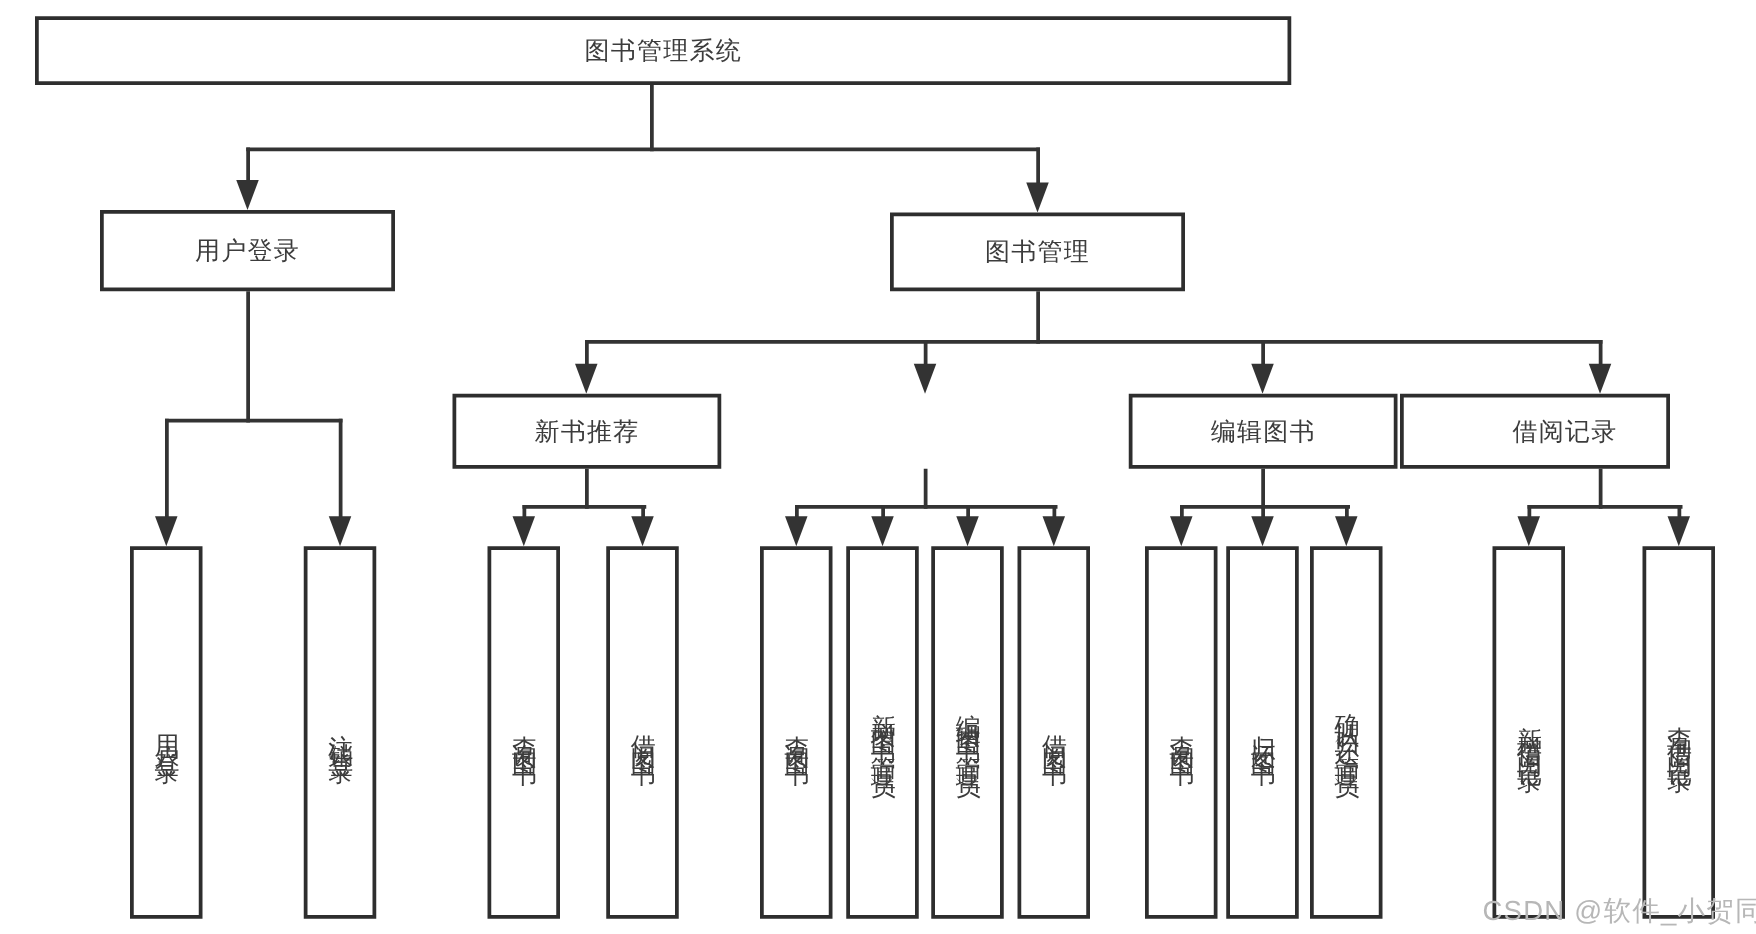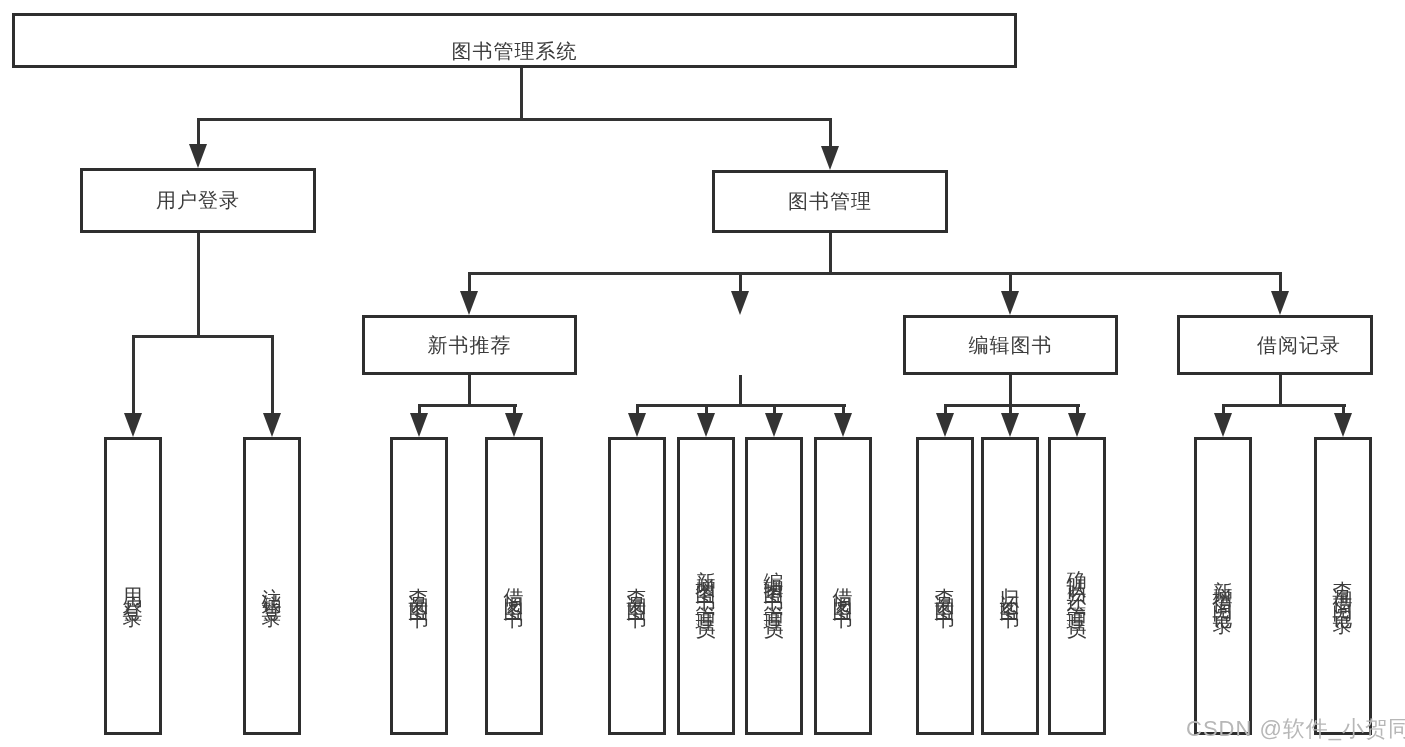--- a/index.html
+++ b/index.html
@@ -53,21 +53,21 @@
     font-size:22px;
     letter-spacing:1px;
     white-space:nowrap;
   }
 </style>
 </head>
 <body>
 
 <div class="stage">
 
-  <div class="box" style="left:12px;top:13px;width:1005px;height:55px;align-items:flex-end;">
+  <div class="box" style="left:28px;top:13px;width:1005px;height:55px;">
     <span>图书管理系统</span>
   </div>
 
   <div class="vl" style="left:520px;top:68px;height:53px;"></div>
   <div class="hl" style="left:197px;top:118px;width:635px;"></div>
   <div class="vl" style="left:197px;top:118px;height:30px;"></div>
   <div class="ah" style="left:189px;top:144px;"></div>
   <div class="vl" style="left:829px;top:118px;height:32px;"></div>
   <div class="ah" style="left:821px;top:146px;"></div>
 
@@ -95,21 +95,21 @@
   <div class="ah" style="left:1001px;top:291px;"></div>
   <div class="vl" style="left:1279px;top:272px;height:24px;"></div>
   <div class="ah" style="left:1271px;top:291px;"></div>
 
   <div class="box" style="left:362px;top:315px;width:215px;height:60px;">
     <span>新书推荐</span>
   </div>
   <div class="box" style="left:903px;top:315px;width:215px;height:60px;">
     <span>编辑图书</span>
   </div>
-  <div class="box" style="left:1177px;top:315px;width:196px;height:60px;padding-left:48px;">
+  <div class="box" style="left:1120px;top:315px;width:216px;height:60px;padding-left:48px;">
     <span>借阅记录</span>
   </div>
 
   <div class="vl" style="left:468px;top:375px;height:32px;"></div>
   <div class="hl" style="left:418px;top:404px;width:99px;"></div>
   <div class="vl" style="left:418px;top:404px;height:16px;"></div>
   <div class="ah" style="left:410px;top:413px;"></div>
   <div class="vl" style="left:513px;top:404px;height:16px;"></div>
   <div class="ah" style="left:505px;top:413px;"></div>
 

